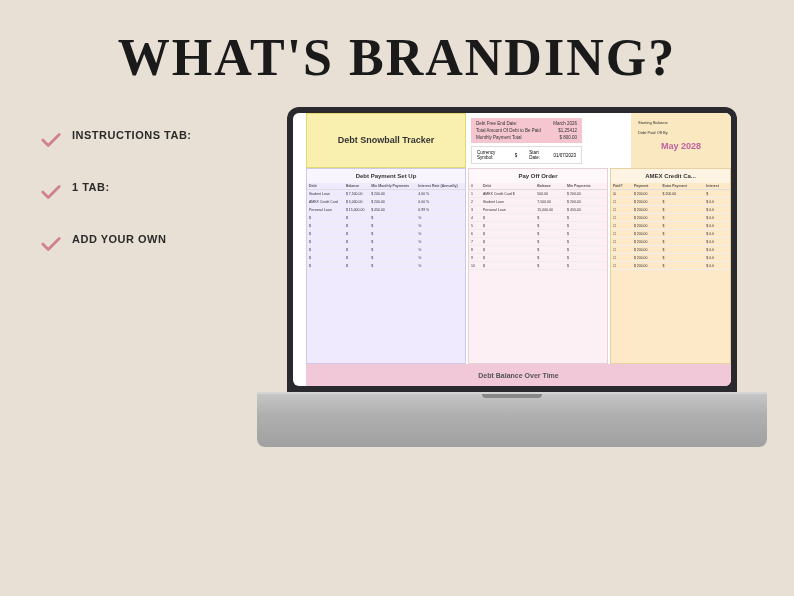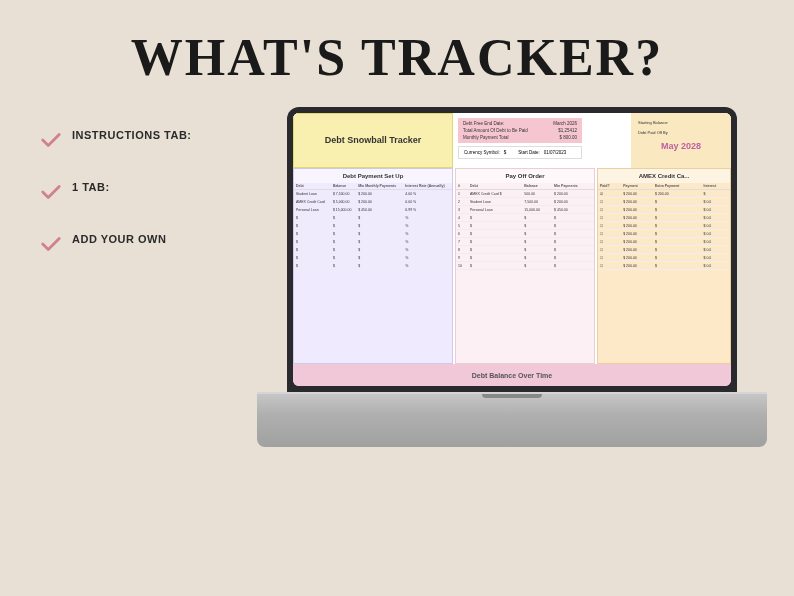--- a/index.html
+++ b/index.html
@@ -144,20 +144,21 @@
     }
 
     
     .spreadsheet {
       width: 100%;
       height: 100%;
       display: flex;
       flex-direction: column;
       font-family: Arial, sans-serif;
       font-size: 5px;
+      padding-left: 13px;
     }
 
     .ss-header {
       display: flex;
       flex-direction: row;
       height: 55px;
       background: #fff;
     }
 
     .ss-title-block {
@@ -309,21 +310,21 @@
       font-weight: bold;
       color: #c060a0;
       text-align: center;
       padding: 2px;
     }
 
   </style>
 </head>
 <body>
 
-<h1 class="main-title">WHAT'S TRACKER?</h1>
+<h1 class="main-title">WHAT'S BRANDING?</h1>
 
 <div class="content-area">
 
   <div class="left-panel">
 
     <div class="bullet-item">
       <div class="check-icon">
         <svg viewBox="0 0 24 24" fill="none">
           <path d="M3 12 L9 18 L21 6" stroke="#d08090" stroke-width="3" stroke-linecap="round" stroke-linejoin="round"></path>
         </svg>

